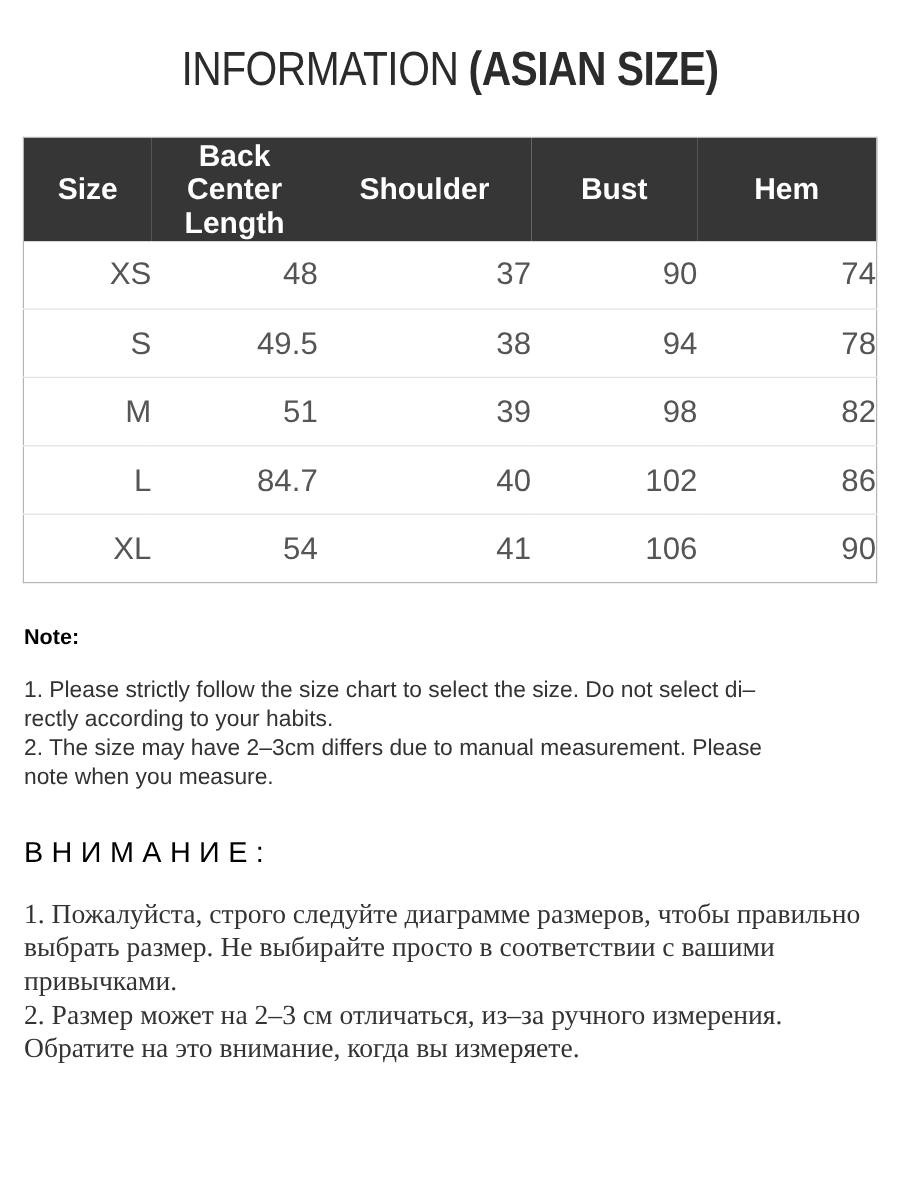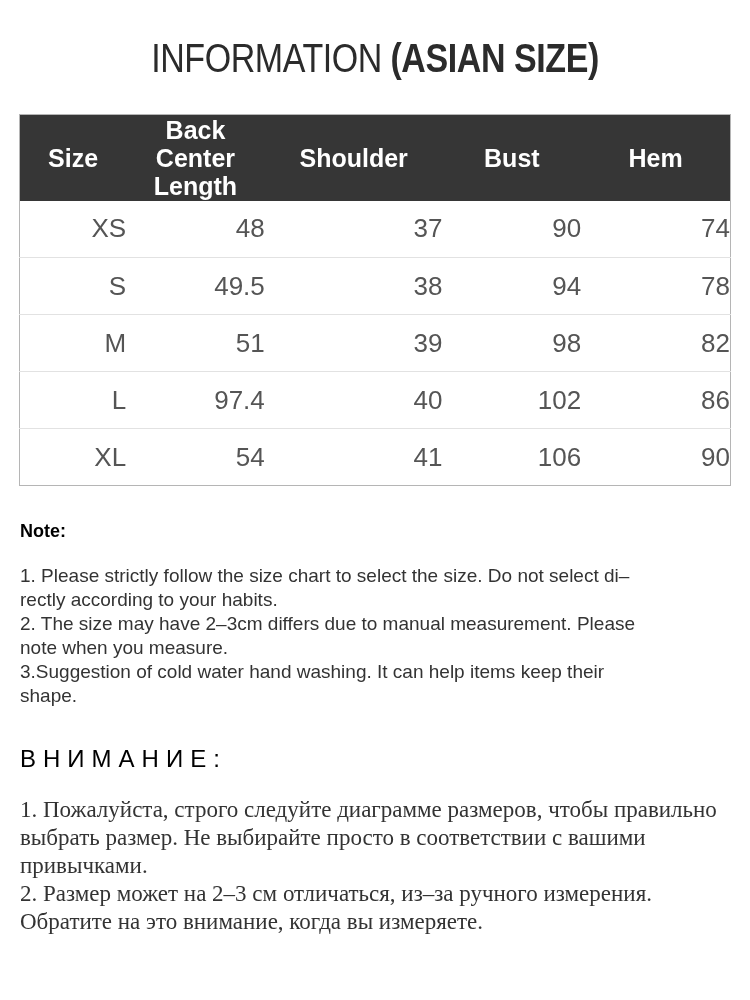--- a/index.html
+++ b/index.html
@@ -92,21 +92,21 @@
         </tr>
         <tr>
           <td>M</td>
           <td>51</td>
           <td>39</td>
           <td>98</td>
           <td>82</td>
         </tr>
         <tr>
           <td>L</td>
-          <td>97.4</td>
+          <td>84.7</td>
           <td>40</td>
           <td>102</td>
           <td>86</td>
         </tr>
         <tr>
           <td>XL</td>
           <td>54</td>
           <td>41</td>
           <td>106</td>
           <td>90</td>
@@ -114,22 +114,20 @@
       </tbody>
   </table>
 
   <section class="notes">
     <h2 class="note-head">Note:</h2>
     <div id="notes-en-list">
         <p class="note-item">1. Please strictly follow the size chart  to select the size. Do not select di–
 rectly according to your habits.</p>
         <p class="note-item">2. The size may have 2–3cm differs due to manual measurement. Please
 note when you measure.</p>
-        <p class="note-item">3.Suggestion of cold water hand washing. It can help items keep their
-shape.</p>
       </div>
   </section>
 
   <section class="notes notes-ru">
     <h2 class="note-head ru-head">ВНИМАНИЕ:</h2>
     <div id="notes-ru-list">
         <p class="note-item">1. Пожалуйста, строго следуйте диаграмме размеров, чтобы правильно
 выбрать размер. Не выбирайте просто в соответствии с вашими
 привычками.</p>
         <p class="note-item">2. Размер может на 2–3 см отличаться, из–за ручного измерения.

